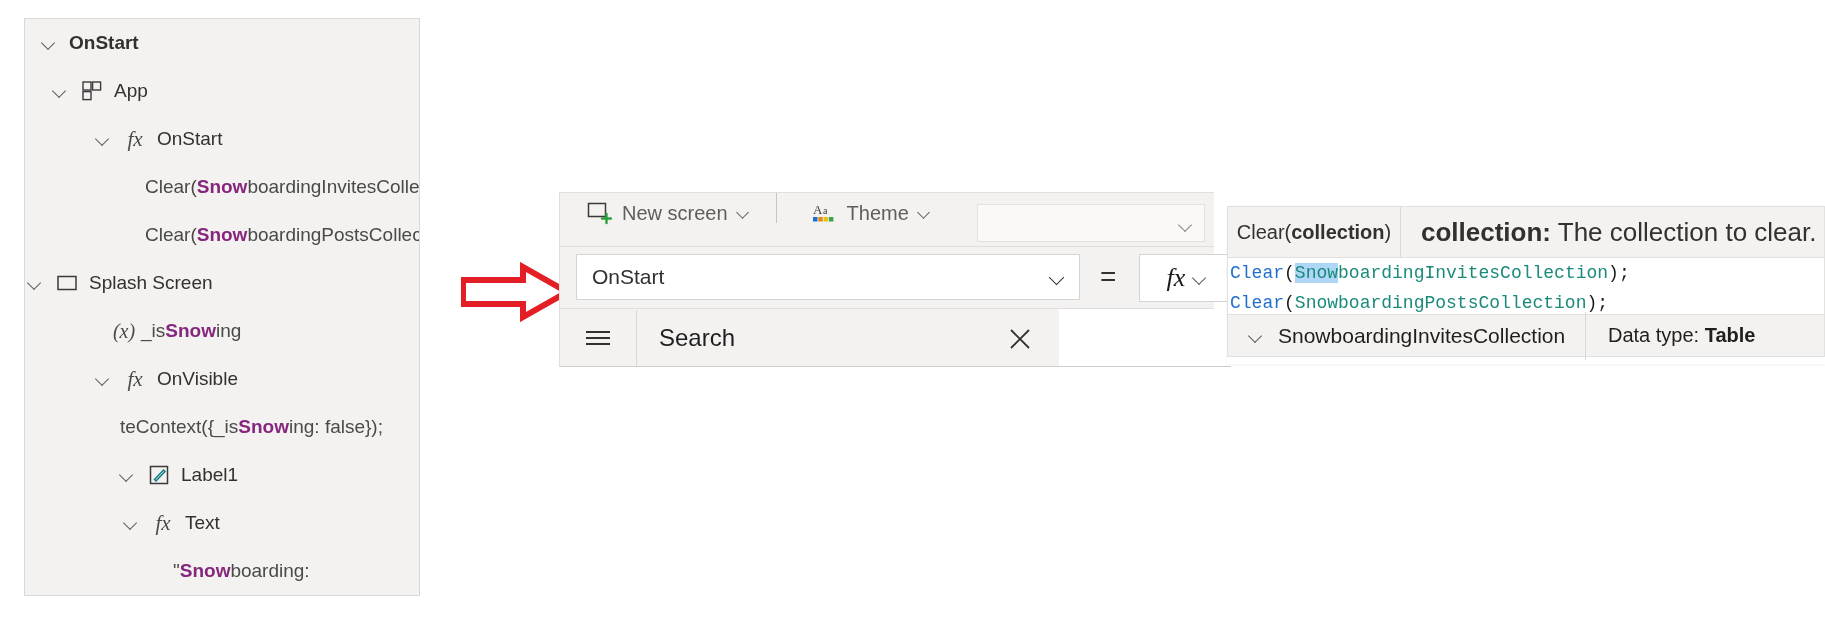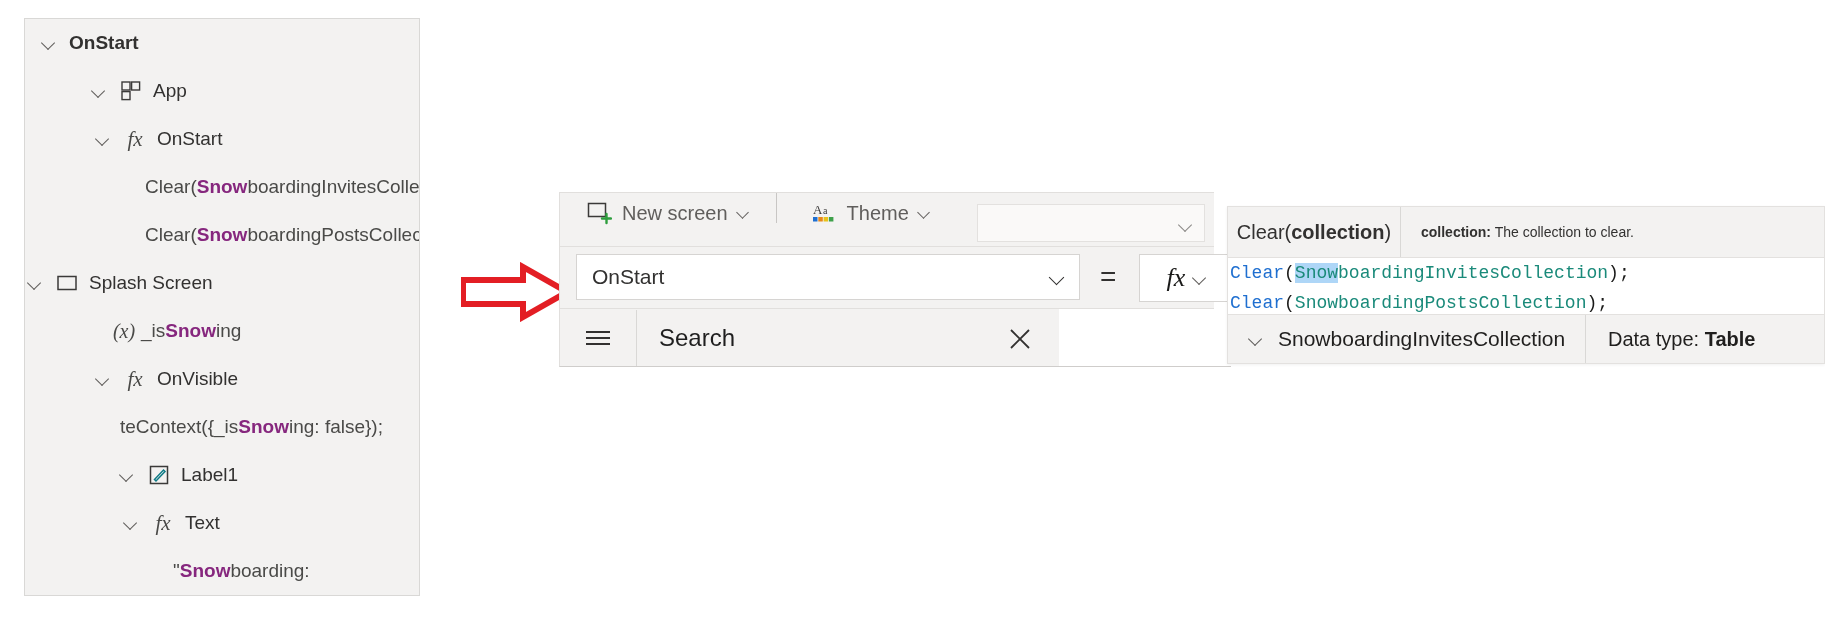--- a/index.html
+++ b/index.html
@@ -338,21 +338,21 @@
     align-items: center;
     justify-content: center;
     font-size: 20px;
     color: #323130;
     border-right: 1px solid #d9d8d6;
     box-sizing: border-box;
   }
   #tooltip-desc {
     flex: 1;
     padding-left: 20px;
-    font-size: 14px;
+    font-size: 26px;
     color: #323130;
   }
   #tooltip-desc b, #tooltip-sig b { font-weight: bold; }
 
   
   #code-area {
     position: absolute;
     left: 0;
     top: 52px;
     width: 598px;
@@ -376,21 +376,21 @@
   .c-ident { color: #1a8a7a; }
   .c-sel   { background: #aed6f7; color: #1a8a7a; }
   .c-semi  { color: #1a1a19; }
 
   
   #suggest-row {
     position: absolute;
     left: 0;
     top: 108px;
     width: 598px;
-    height: 50px;
+    height: 43px;
     background: #f3f2f1;
     border: 1px solid #e3e1df;
     box-sizing: border-box;
     display: flex;
     align-items: center;
   }
   #suggest-item {
     display: flex;
     align-items: center;
     width: 358px;
@@ -435,21 +435,21 @@
 </head>
 <body>
 
 <div id="tree-panel">
 
   <div class="tree-row bold" style="padding-left:14px">
     <span class="chev"></span>
     <span class="tlabel">OnStart</span>
   </div>
 
-  <div class="tree-row" style="padding-left:64px">
+  <div class="tree-row" style="padding-left:25px">
     <span class="chev"></span>
     <span class="ico ico-app">
       <svg width="24" height="24" viewBox="0 0 24 24">
           <rect x="3" y="3" width="8" height="8" fill="none" stroke="#3b3a39" stroke-width="1.4"></rect>
           <rect x="12.6" y="3" width="8" height="8" fill="none" stroke="#3b3a39" stroke-width="1.4"></rect>
           <rect x="3" y="12.6" width="8" height="8" fill="none" stroke="#3b3a39" stroke-width="1.4"></rect>
         </svg>
     </span>
     <span class="tlabel">App</span>
   </div>

